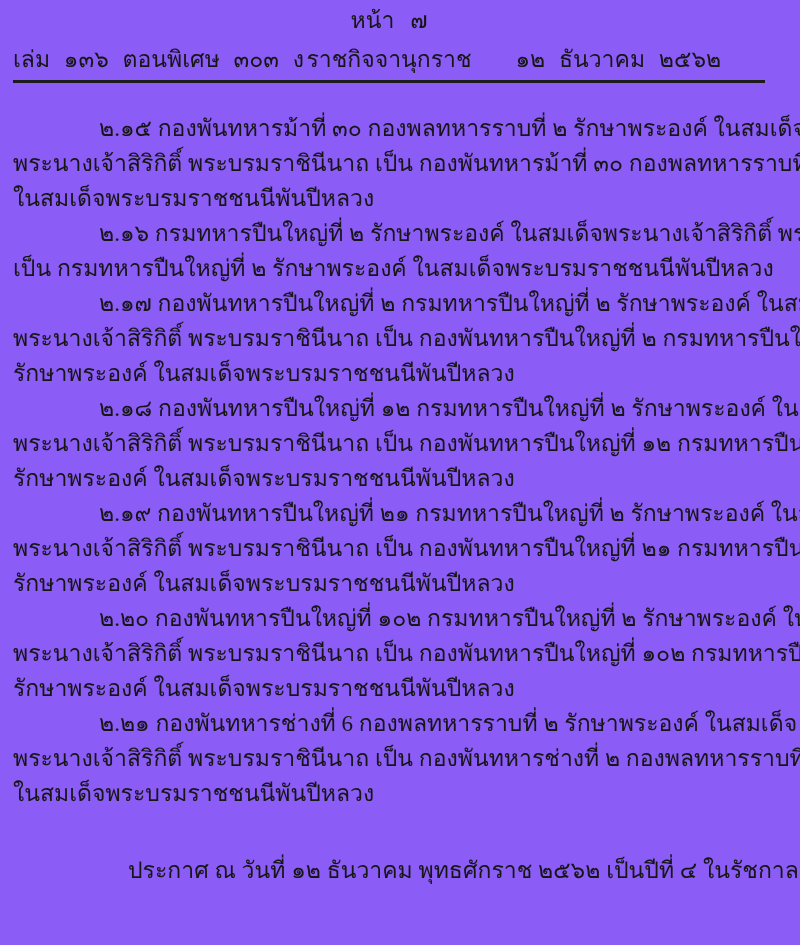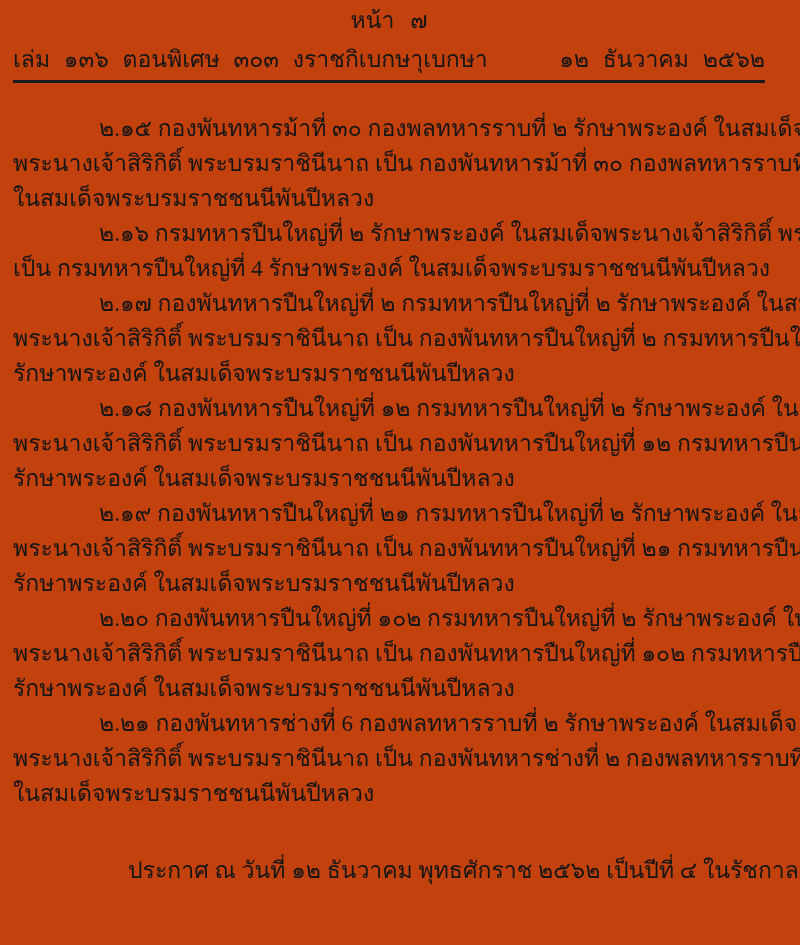--- a/index.html
+++ b/index.html
@@ -6,21 +6,21 @@
   body {
     width: 800px; height: 945px;
     background: #ffffff;
     color: #161616;
     font-family: "Liberation Serif", "DejaVu Serif", serif;
     overflow: hidden;
   }
   .page {
     position: relative;
     width: 800px; height: 945px;
-    background: #c2410c;
+    background: #8b5cf6;
   }
   .content {
     margin-left: 13px;
     width: 752px;
   }
   
   .header { padding-top: 6px; }
   .hgrid {
     display: grid;
     grid-template-columns: 1fr auto 1fr;
@@ -34,21 +34,21 @@
   }
   .masthead-row {
     height: 34px; line-height: 34px;
     font-size: 23px;
     word-spacing: 8px;
     white-space: nowrap;
     margin-top: 7px;
   }
   .cell-left  { text-align: left; }
   .cell-mid   { text-align: center; }
-  .cell-right { text-align: right; }
+  .cell-right { text-align: center; }
   .rule {
     margin-top: 3px;
     border: none;
     border-top: 3px solid #1c1c1c;
     height: 0;
   }
   
   .doc-body {
     padding-top: 20px;
     font-size: 23px;
@@ -76,36 +76,36 @@
   <div class="content">
 
     <div class="header">
       <div class="pagenum-row hgrid">
         <span class="cell-left"></span>
         <span class="cell-mid">หน้า ๗</span>
         <span class="cell-right"></span>
       </div>
       <div class="masthead-row hgrid">
         <span class="cell-left">เล่ม ๑๓๖ ตอนพิเศษ ๓๐๓ ง</span>
-        <span class="cell-mid">ราชกิเบกษาุเบกษา</span>
+        <span class="cell-mid">ราชกิจจานุกราช</span>
         <span class="cell-right">๑๒ ธันวาคม ๒๕๖๒</span>
       </div>
       <hr class="rule">
     </div>
 
     <div class="doc-body">
       <div>
           <div>
             <div class="line indent-item jline">๒.๑๕ กองพันทหารม้าที่ ๓๐ กองพลทหารราบที่ ๒ รักษาพระองค์ ในสมเด็จ</div>
             <div class="line jline">พระนางเจ้าสิริกิติ์ พระบรมราชินีนาถ เป็น กองพันทหารม้าที่ ๓๐ กองพลทหารราบที่ ๒ รักษาพระองค์</div>
             <div class="line">ในสมเด็จพระบรมราชชนนีพันปีหลวง</div>
           </div>
           <div>
             <div class="line indent-item jline">๒.๑๖ กรมทหารปืนใหญ่ที่ ๒ รักษาพระองค์ ในสมเด็จพระนางเจ้าสิริกิติ์ พระบรมราชินีนาถ</div>
-            <div class="line">เป็น กรมทหารปืนใหญ่ที่ 4 รักษาพระองค์ ในสมเด็จพระบรมราชชนนีพันปีหลวง</div>
+            <div class="line">เป็น กรมทหารปืนใหญ่ที่ ๒ รักษาพระองค์ ในสมเด็จพระบรมราชชนนีพันปีหลวง</div>
           </div>
           <div>
             <div class="line indent-item jline">๒.๑๗ กองพันทหารปืนใหญ่ที่ ๒ กรมทหารปืนใหญ่ที่ ๒ รักษาพระองค์ ในสมเด็จ</div>
             <div class="line jline">พระนางเจ้าสิริกิติ์ พระบรมราชินีนาถ เป็น กองพันทหารปืนใหญ่ที่ ๒ กรมทหารปืนใหญ่ที่ ๒</div>
             <div class="line">รักษาพระองค์ ในสมเด็จพระบรมราชชนนีพันปีหลวง</div>
           </div>
           <div>
             <div class="line indent-item jline">๒.๑๘ กองพันทหารปืนใหญ่ที่ ๑๒ กรมทหารปืนใหญ่ที่ ๒ รักษาพระองค์ ในสมเด็จ</div>
             <div class="line jline">พระนางเจ้าสิริกิติ์ พระบรมราชินีนาถ เป็น กองพันทหารปืนใหญ่ที่ ๑๒ กรมทหารปืนใหญ่ที่ ๒</div>
             <div class="line">รักษาพระองค์ ในสมเด็จพระบรมราชชนนีพันปีหลวง</div>

